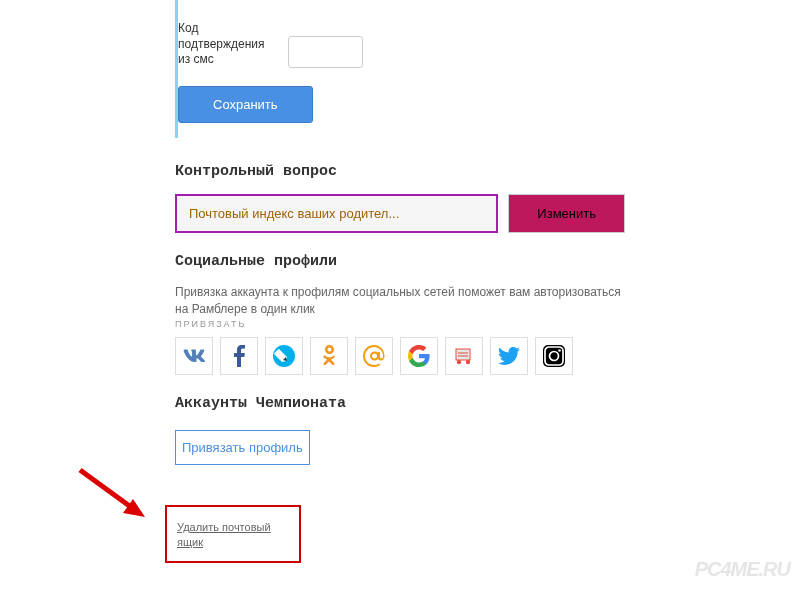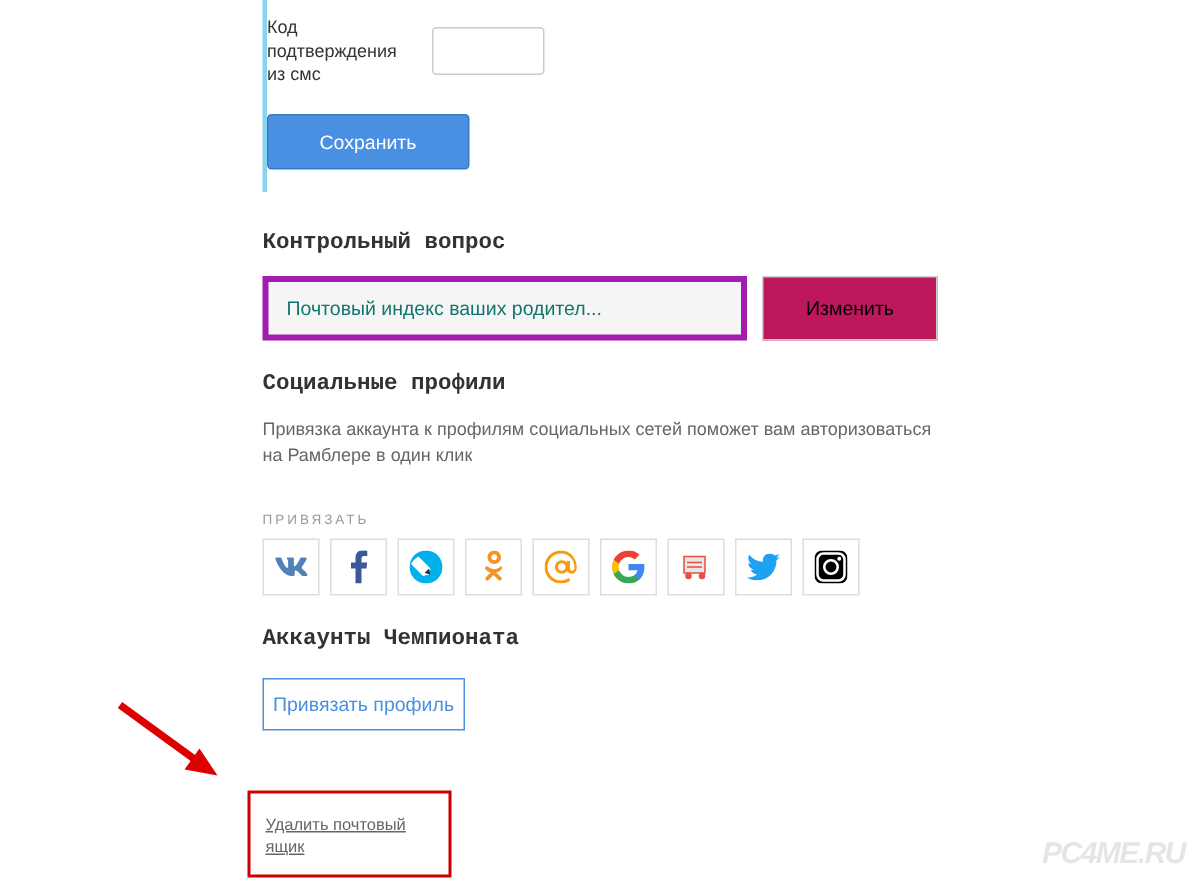--- a/index.html
+++ b/index.html
@@ -1,27 +1,27 @@
 <!DOCTYPE html>
 <html><head>
   <meta charset="utf-8">
   <style>
     * { box-sizing: border-box; margin: 0; padding: 0; }
     body { font-family: Arial, sans-serif; font-size: 13px; color: #333; background: #fff; width: 800px; height: 596px; position: relative; overflow: hidden; }
     .container { margin-left: 175px; width: 450px; }
     .section-border { border-left: 3px solid #86d4ef; padding-left: 0; margin-bottom: 25px; }
-    .sms-row { display: flex; align-items: center; padding-top: 11px; }
+    .sms-row { display: flex; align-items: flex-end; padding-top: 21px; }
     .sms-label { width: 100px; font-size: 12px; color: #333; line-height: 1.3; }
     .sms-input { width: 75px; height: 32px; border: 1px solid #ccc; border-radius: 3px; padding: 4px; margin-left: 10px; }
     .btn-save { background: #4a90e2; color: #fff; border: 1px solid #3a7bc8; border-radius: 3px; padding: 10px 34px; font-size: 13px; cursor: pointer; margin-top: 18px; margin-bottom: 15px; }
     .section-title { font-size: 15px; font-weight: bold; color: #333; margin-bottom: 14px; margin-top: 20px; font-family: Liberation Mono, monospace; }
     .question-row { display: flex; gap: 10px; }
-    .question-display { flex: 1; border: 4px solid #a21caf; background: #f5f5f5; padding: 10px 12px; font-size: 13px; color: #0f766e; overflow: hidden; white-space: nowrap; text-overflow: ellipsis; }
+    .question-display { flex: 1; border: 2px solid #a21caf; background: #f5f5f5; padding: 10px 12px; font-size: 13px; color: #a16207; overflow: hidden; white-space: nowrap; text-overflow: ellipsis; }
     .btn-change { border: 1px solid #ccc; background: #be185d; padding: 10px 28px; font-size: 13px; cursor: pointer; }
-    .social-desc { font-size: 12px; color: #666; line-height: 1.4; margin-bottom: 30px; }
+    .social-desc { font-size: 12px; color: #666; line-height: 1.4; margin-bottom: 2px; }
     .bind-label { font-size: 9px; color: #999; letter-spacing: 2px; margin-bottom: 8px; text-transform: uppercase; }
     .social-icons { display: flex; gap: 7px; }
     .social-icon { width: 38px; height: 38px; border: 1px solid #ddd; display: flex; align-items: center; justify-content: center; cursor: pointer; background: #fff; }
     .btn-bind-profile { border: 1px solid #4a90e2; background: #fff; color: #4a90e2; padding: 9px 6px; font-size: 13px; cursor: pointer; margin-top: 4px; }
     .delete-box { border: 2px solid #c00; padding: 12px 10px; width: 136px; margin-top: 40px; margin-left: -10px; }
     .delete-link { color: #666; font-size: 11px; text-decoration: underline; cursor: pointer; }
     .arrow { position: absolute; left: 75px; top: 465px; }
     .watermark { position: absolute; right: 10px; bottom: 15px; font-family: 'Arial Black', sans-serif; font-size: 20px; color: rgba(150,150,150,0.25); font-style: italic; font-weight: 900; letter-spacing: -1px; }
   </style>
 </head>

